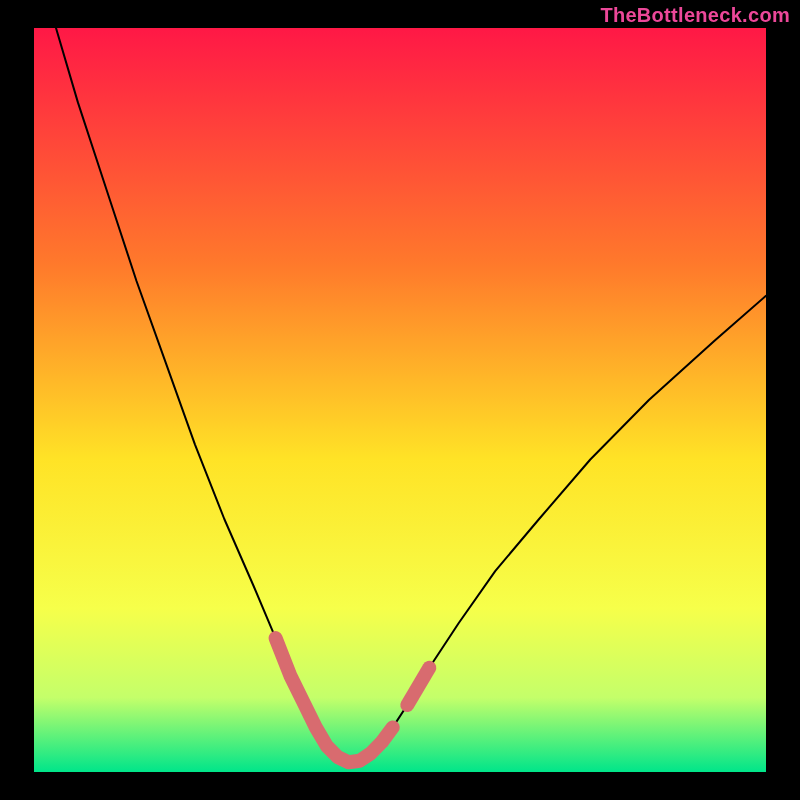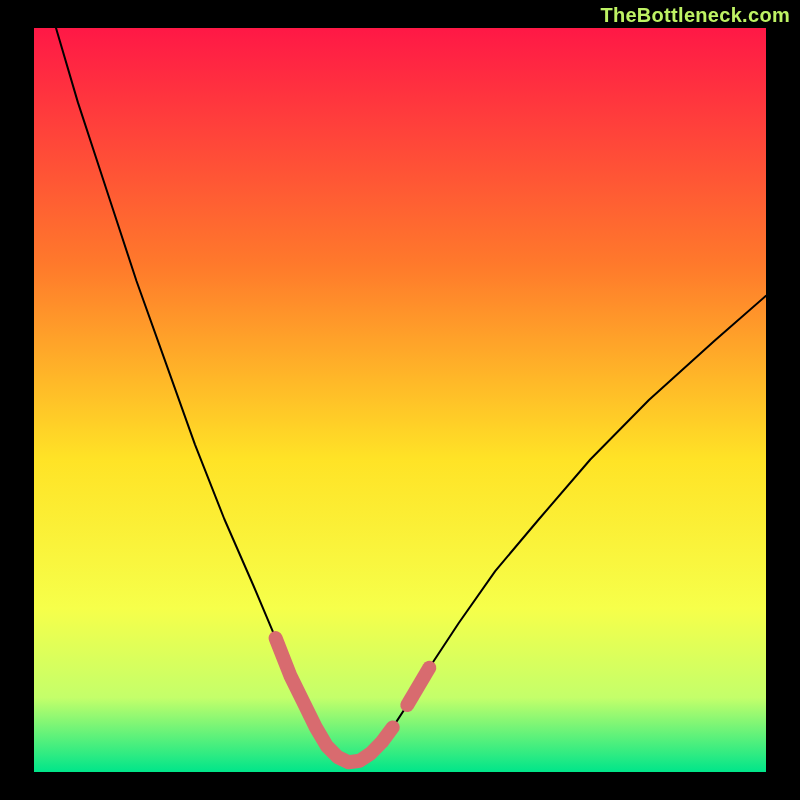--- a/index.html
+++ b/index.html
@@ -16,21 +16,21 @@
     top: 0;
     left: 0;
     width: 800px;
     height: 800px;
     background: #000;
   }
   .watermark {
     position: absolute;
     top: 4px;
     right: 10px;
-    color: #bef264;
+    color: #ec4899;
     font-size: 20px;
     font-weight: 600;
     letter-spacing: 0.3px;
     z-index: 50;
   }
   svg.plot {
     position: absolute;
     top: 0;
     left: 0;
   }

